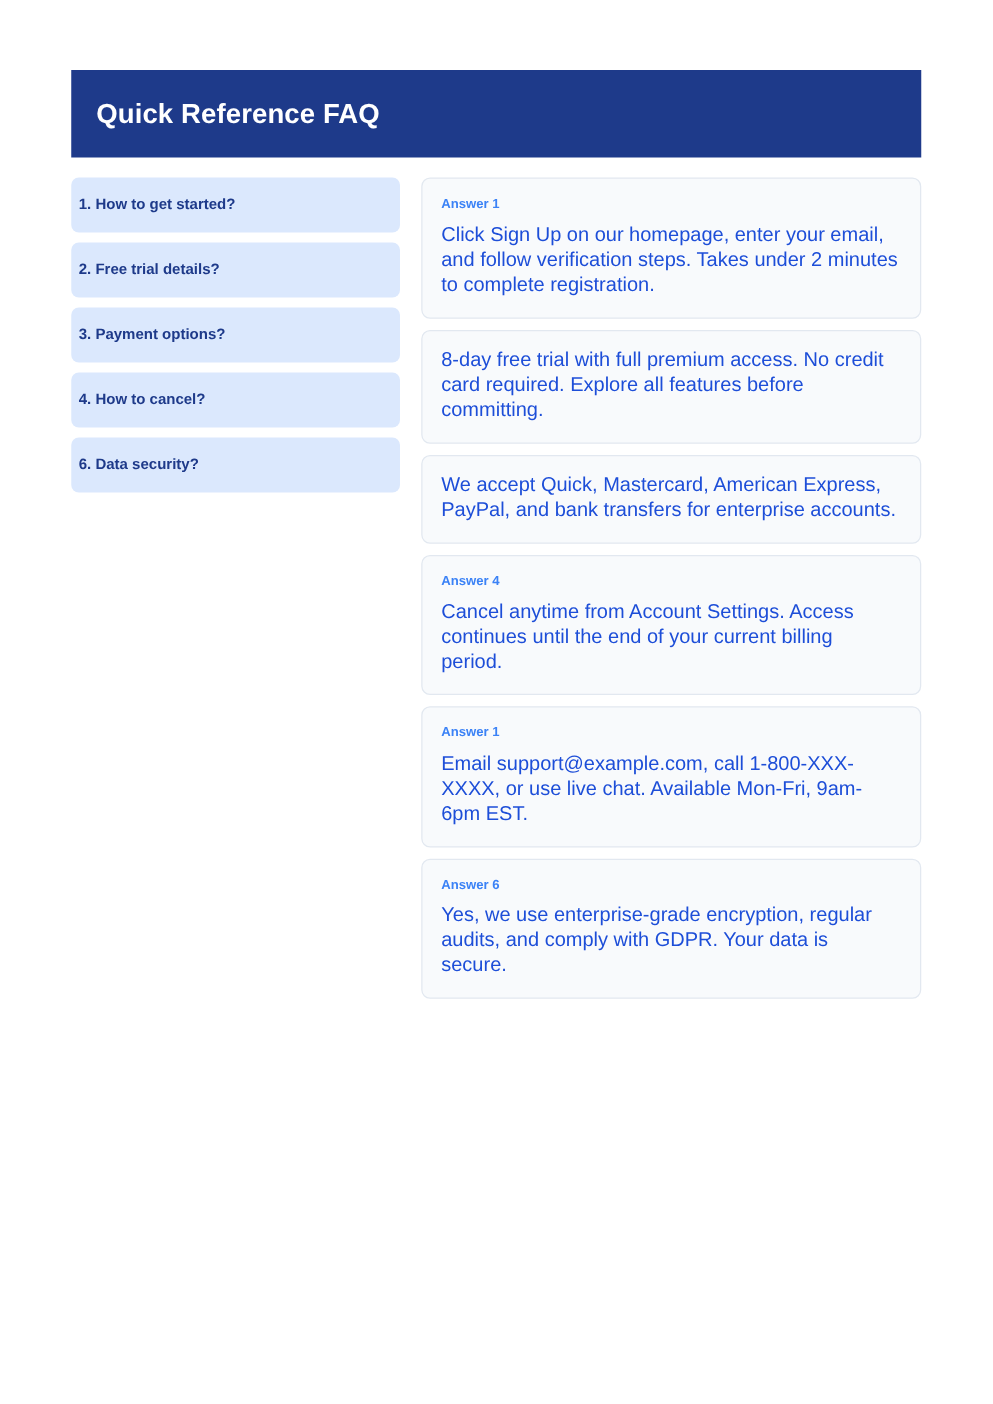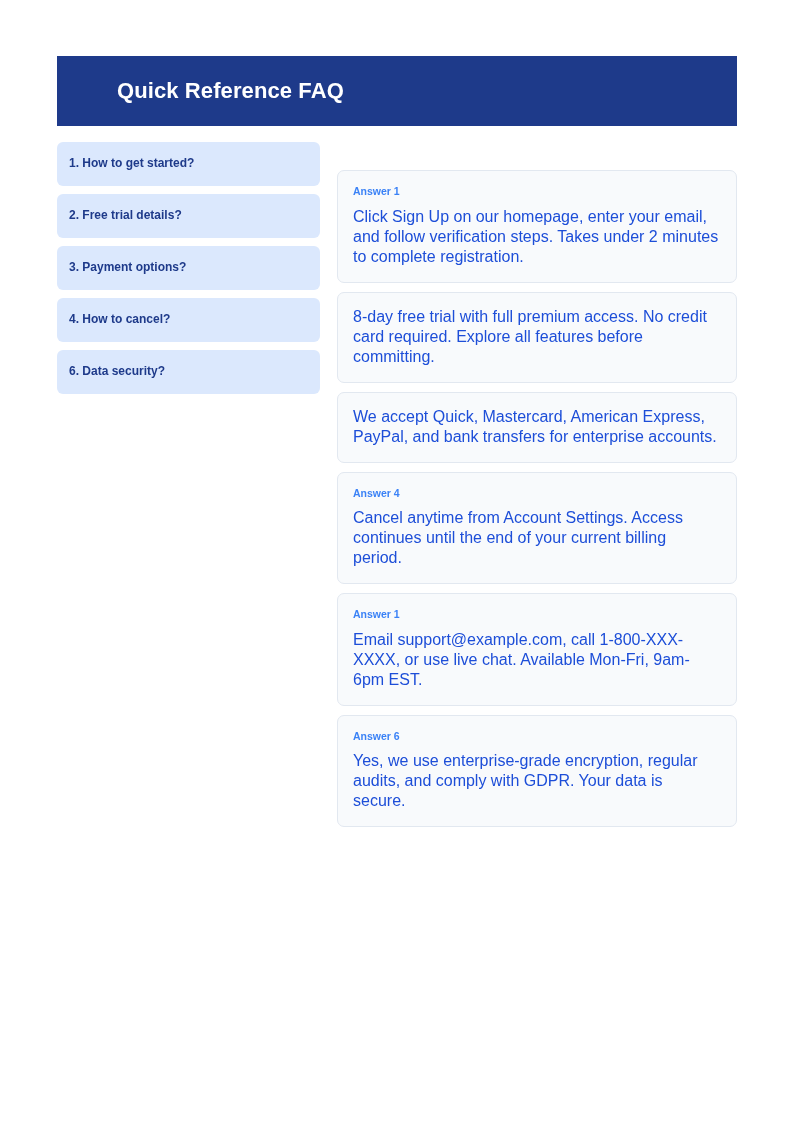--- a/index.html
+++ b/index.html
@@ -24,21 +24,20 @@
   .header-bar {
     position: absolute;
     left: 57px;
     top: 56px;
     width: 680px;
     height: 70px;
     background: #1e3a8a;
     box-sizing: border-box;
     display: flex;
     align-items: center;
-    padding-left: 40px;
   }
   .header-title {
     color: #ffffff;
     font-size: 22px;
     font-weight: bold;
     letter-spacing: 0.1px;
     margin-left: 20px;
   }
 
   
@@ -59,37 +58,36 @@
     flex-direction: column;
     gap: 8px;
   }
   .question-pill {
     background: #dbe8fd;
     border-radius: 6px;
     height: 44px;
     box-sizing: border-box;
     display: flex;
     align-items: center;
-    padding: 0 12px;
+    padding: 0 6px;
   }
   .question-label {
     color: #1e3a8a;
     font-size: 12px;
     font-weight: bold;
     line-height: 1.3;
   }
 
   
   .answer-list {
     flex: 1 1 auto;
     margin-left: 17px;
     display: flex;
     flex-direction: column;
     gap: 9px;
-    margin-top: 28px;
   }
   .answer-card {
     background: #f8fafc;
     border: 1px solid #e2e8f0;
     border-radius: 7px;
     box-sizing: border-box;
     padding: 14px 15px 15px 15px;
   }
   .answer-label {
     color: #3b82f6;

